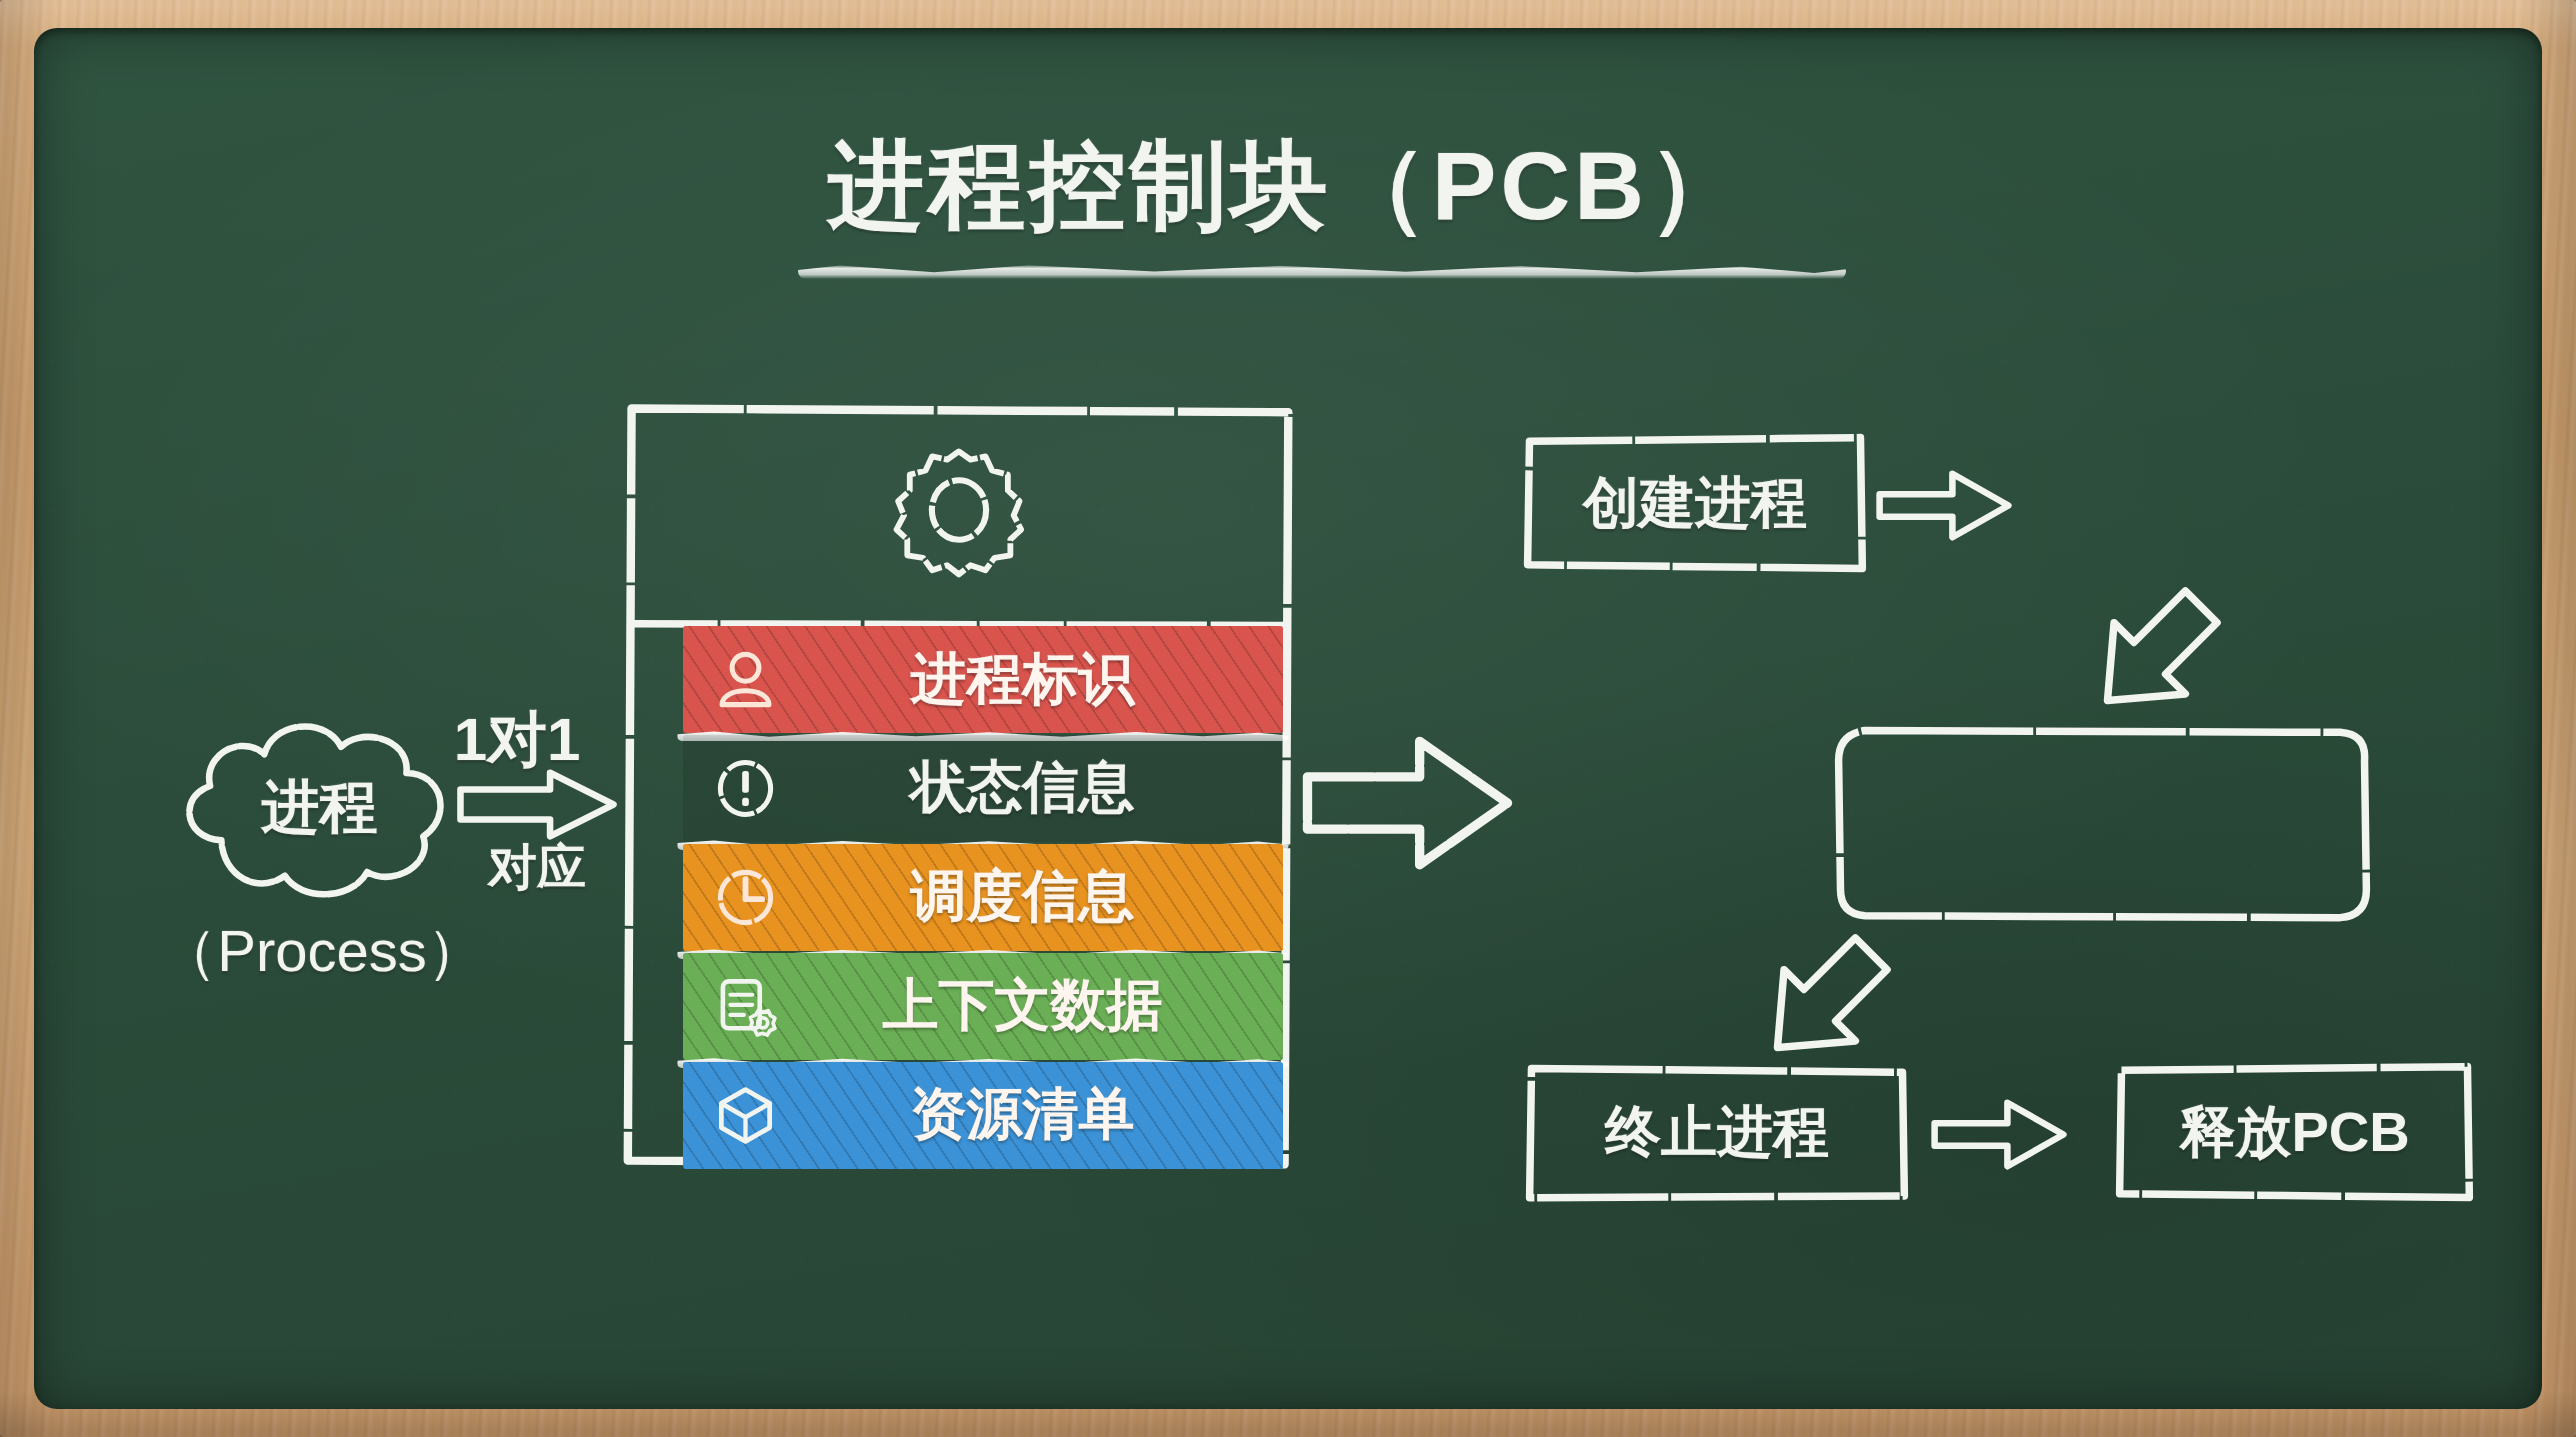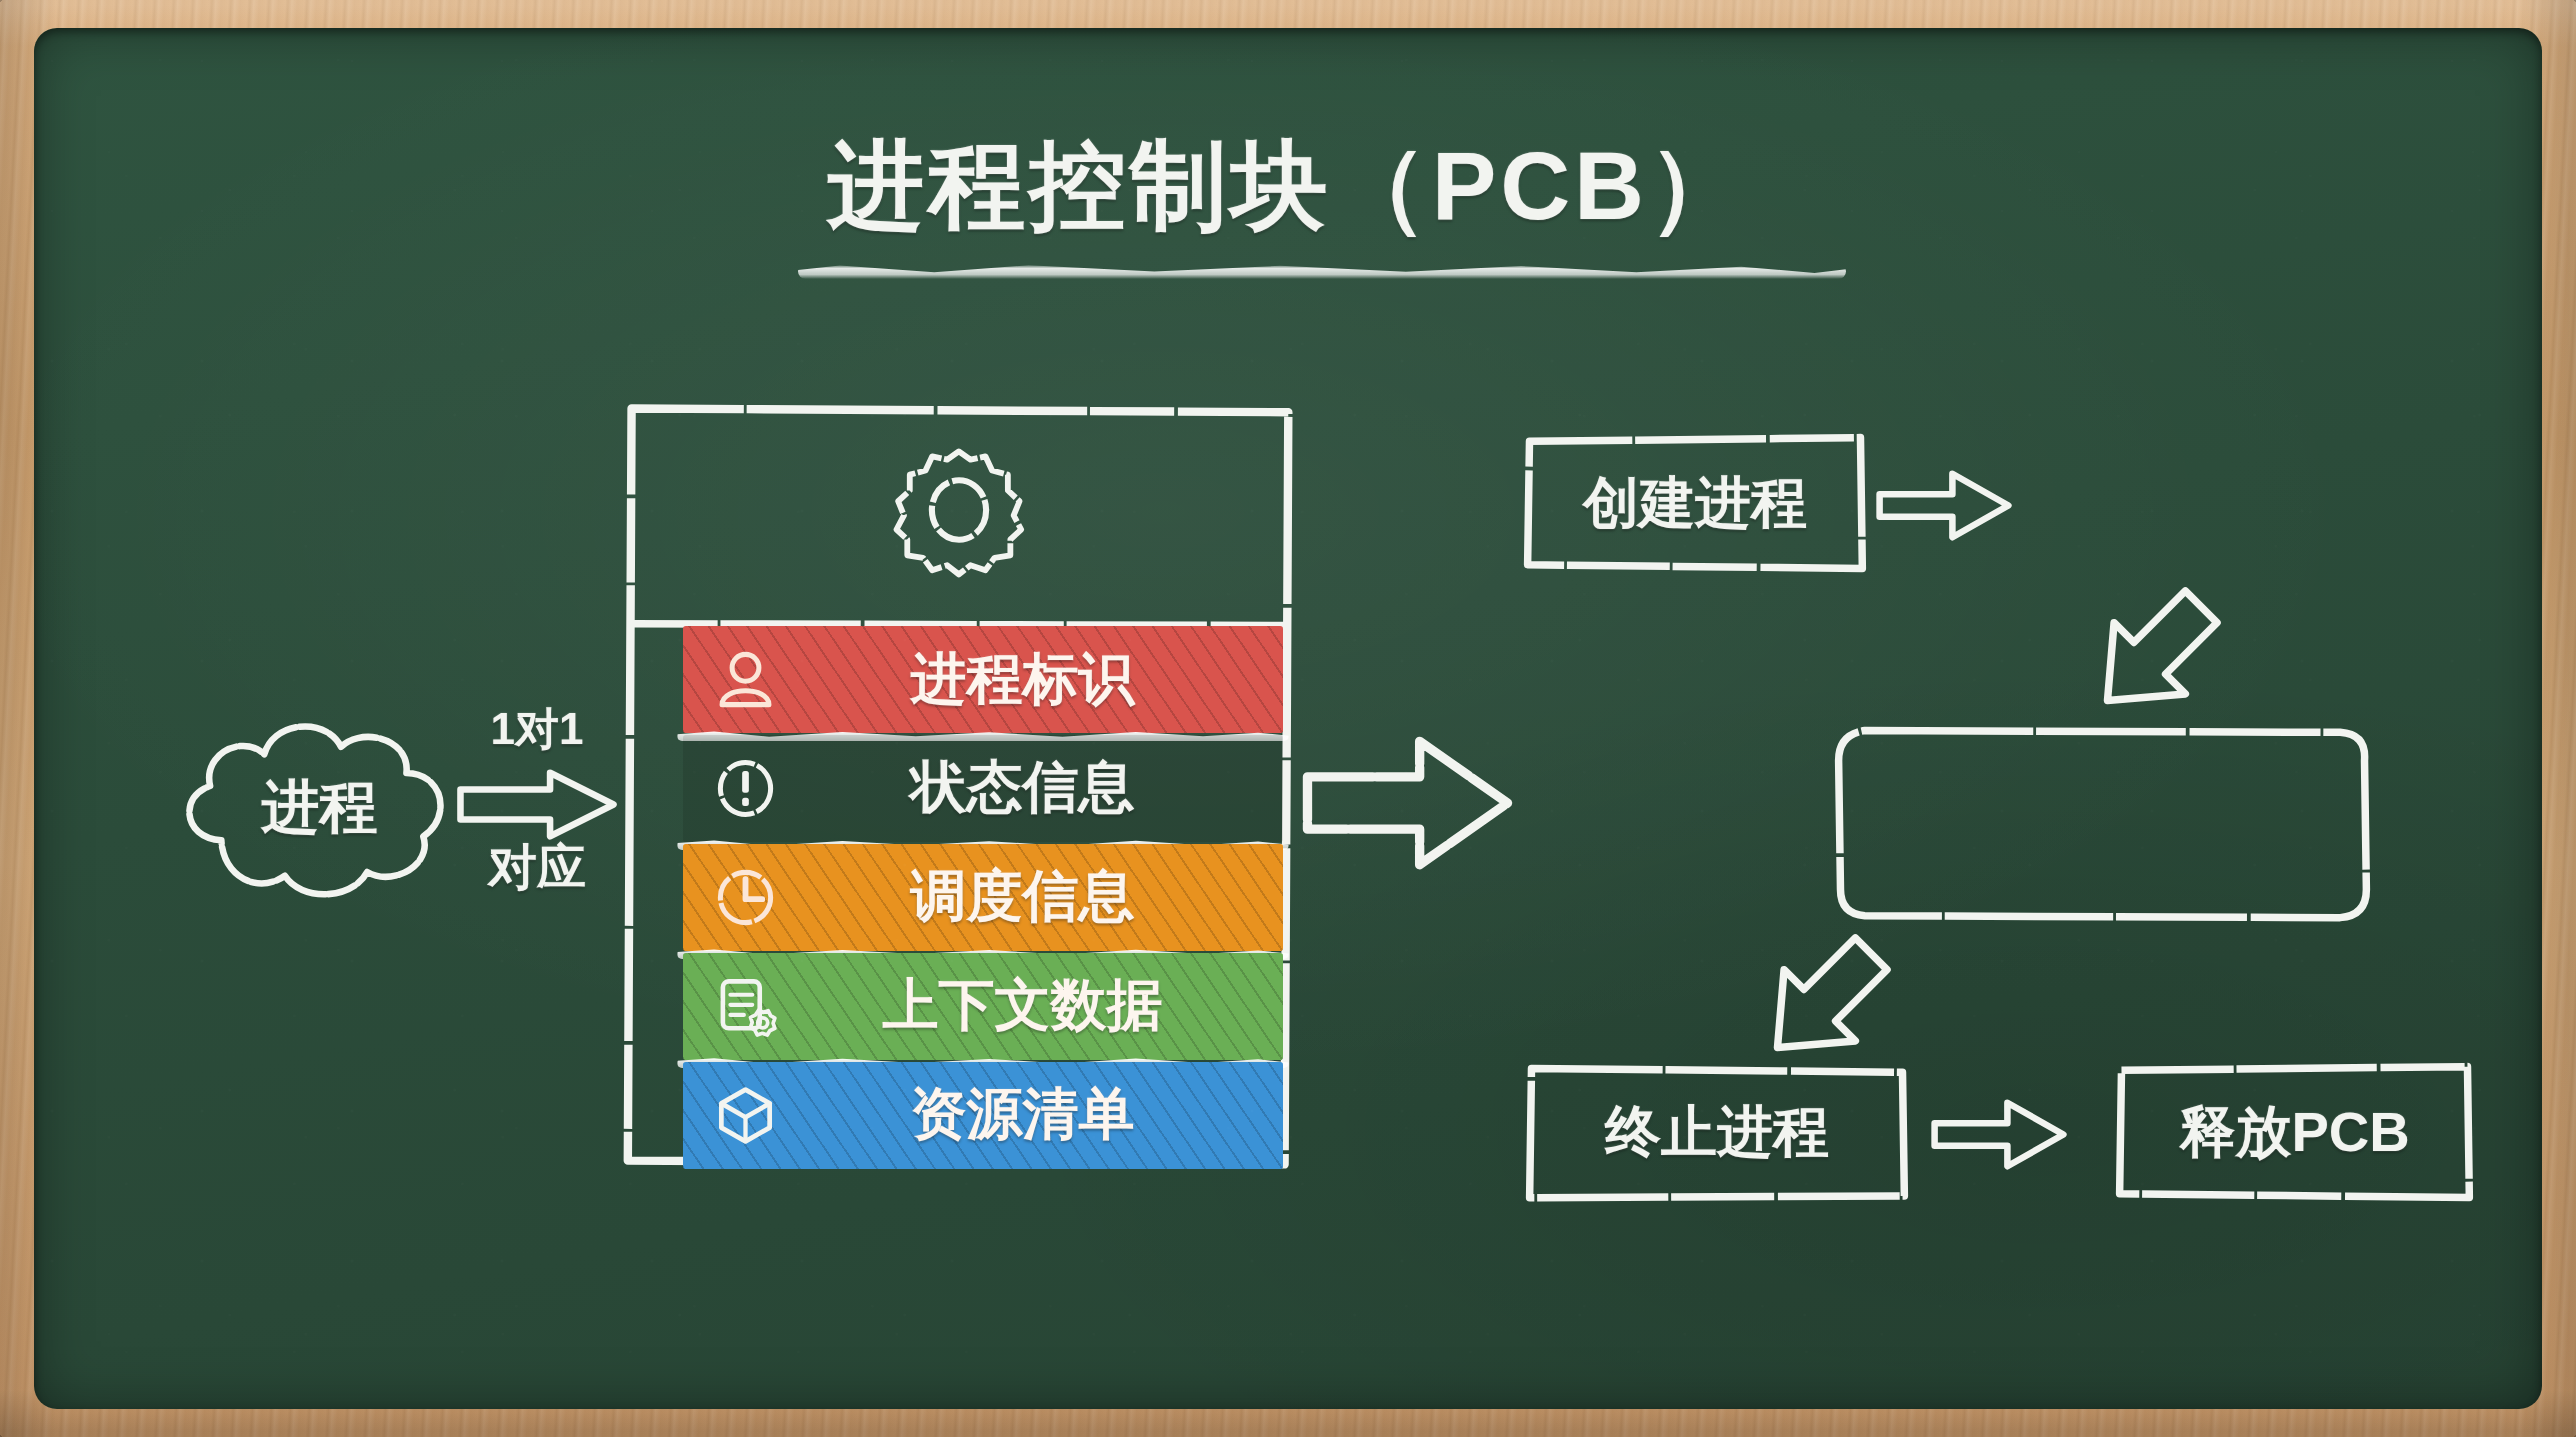--- a/index.html
+++ b/index.html
@@ -74,21 +74,21 @@
   .cloud-label{
     position:absolute; inset:0; display:flex; align-items:center; justify-content:center;
     font-size:58px; font-weight:700;
   }
   .process-en{
     position:absolute; left:101px; top:885px; width:374px; text-align:center;
     font-size:58px; font-weight:400;
   }
 
   
-  .rel-top{ position:absolute; left:419px; top:672px; width:168px; text-align:center; font-size:44px; font-weight:700;}
+  .rel-top{ position:absolute; left:399px; top:672px; width:168px; text-align:center; font-size:60px; font-weight:700;}
   .rel-bot{ position:absolute; left:419px; top:807px; width:168px; text-align:center; font-size:49px; font-weight:700;}
   .rel-arrow{ position:absolute; left:419px; top:739px; width:168px; height:75px; }
 
   
   .pcb-box{ position:absolute; left:588px; top:373px; width:674px; height:769px; }
   .pcb-frame{ position:absolute; inset:0; }
   .gear-slot{ position:absolute; left:0; top:0; width:100%; height:217px; display:flex; align-items:center; justify-content:center; }
 
   .rows{ position:absolute; left:13px; top:225px; width:648px;padding-left:48px; }
   .row{
@@ -159,20 +159,21 @@
   <div class="title-rule"></div>
 
   <div class="cloud-wrap">
     <svg viewBox="0 0 330 230" width="309" height="215">
       <path d="M60 150 C20 148 14 104 48 92 C40 58 82 36 106 58 C116 22 172 18 188 50
                C212 28 262 42 258 78 C296 78 308 124 276 146 C286 176 244 200 216 184
                C200 214 146 216 128 188 C100 208 62 190 60 150 Z" fill="none" stroke="#f2f4f0" stroke-width="7" stroke-linecap="round" stroke-linejoin="round" stroke-dasharray="48 4 30 3 60 4 24 3"></path>
     </svg>
     <div class="cloud-label chalk">进程</div>
   </div>
+  <div class="process-en chalk">（Process）</div>
 
   <div class="rel-top chalk">1对1</div>
   <div class="rel-arrow">
     <svg viewBox="0 0 180 80" width="168" height="75">
       <path d="M8 24 L104 24 L104 6 L172 40 L104 74 L104 56 L8 56 Z" fill="none" stroke="#f2f4f0" stroke-width="7" stroke-linejoin="round" stroke-linecap="round"></path>
     </svg>
   </div>
   <div class="rel-bot chalk">对应</div>
 
   <div class="pcb-box">

